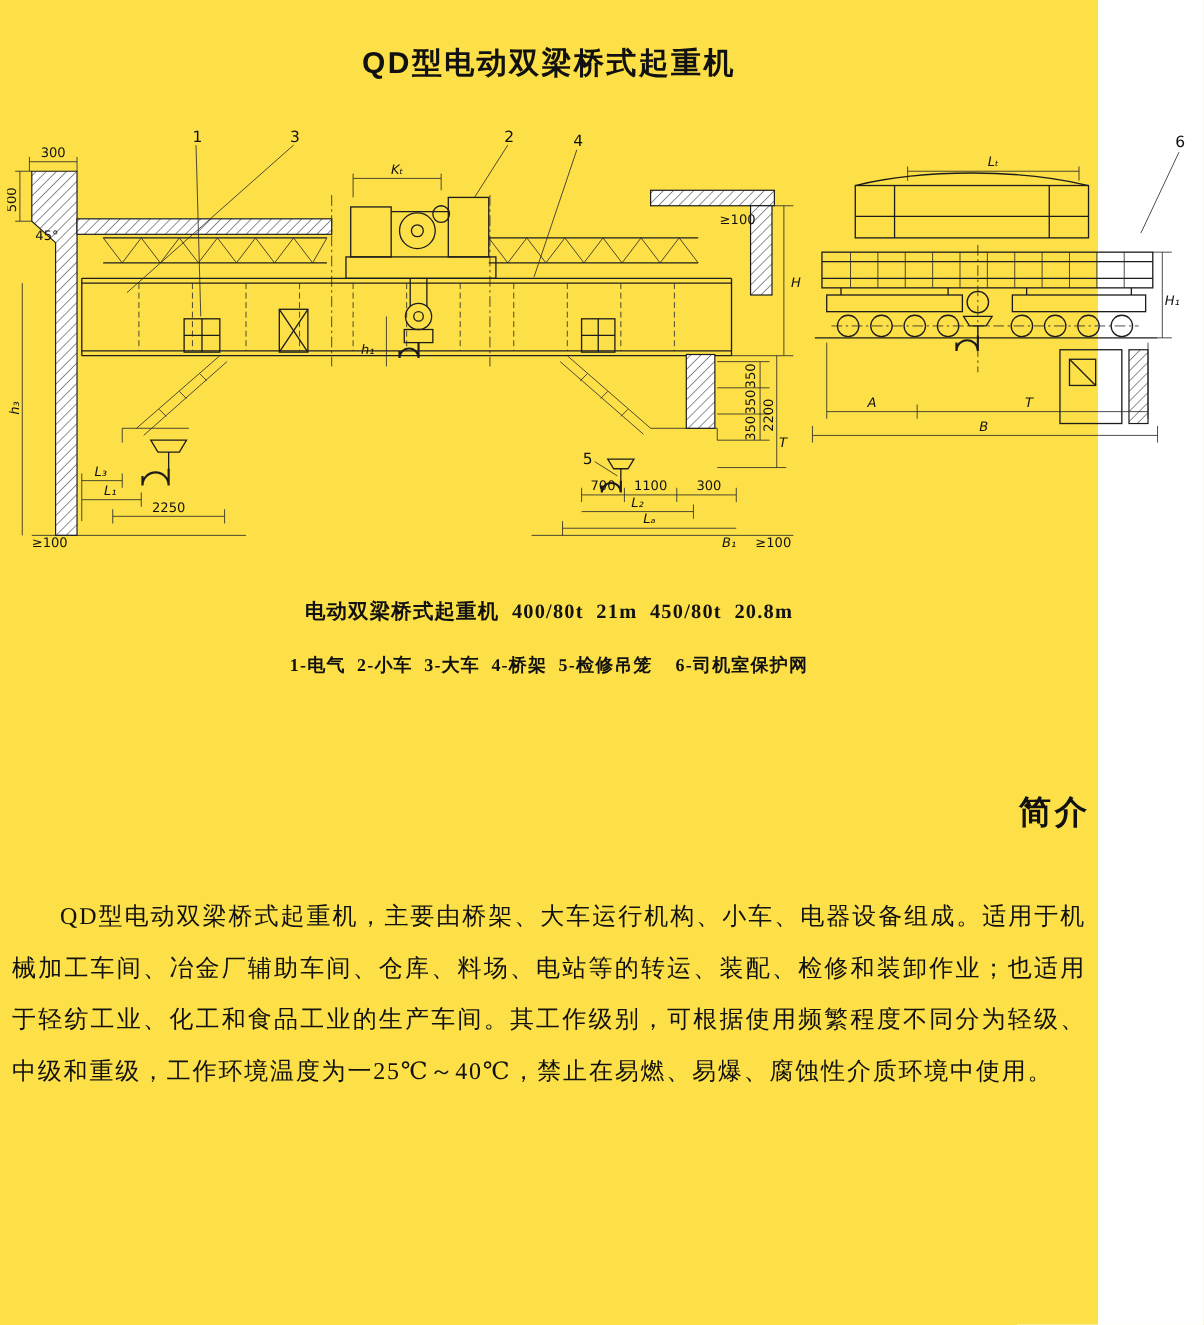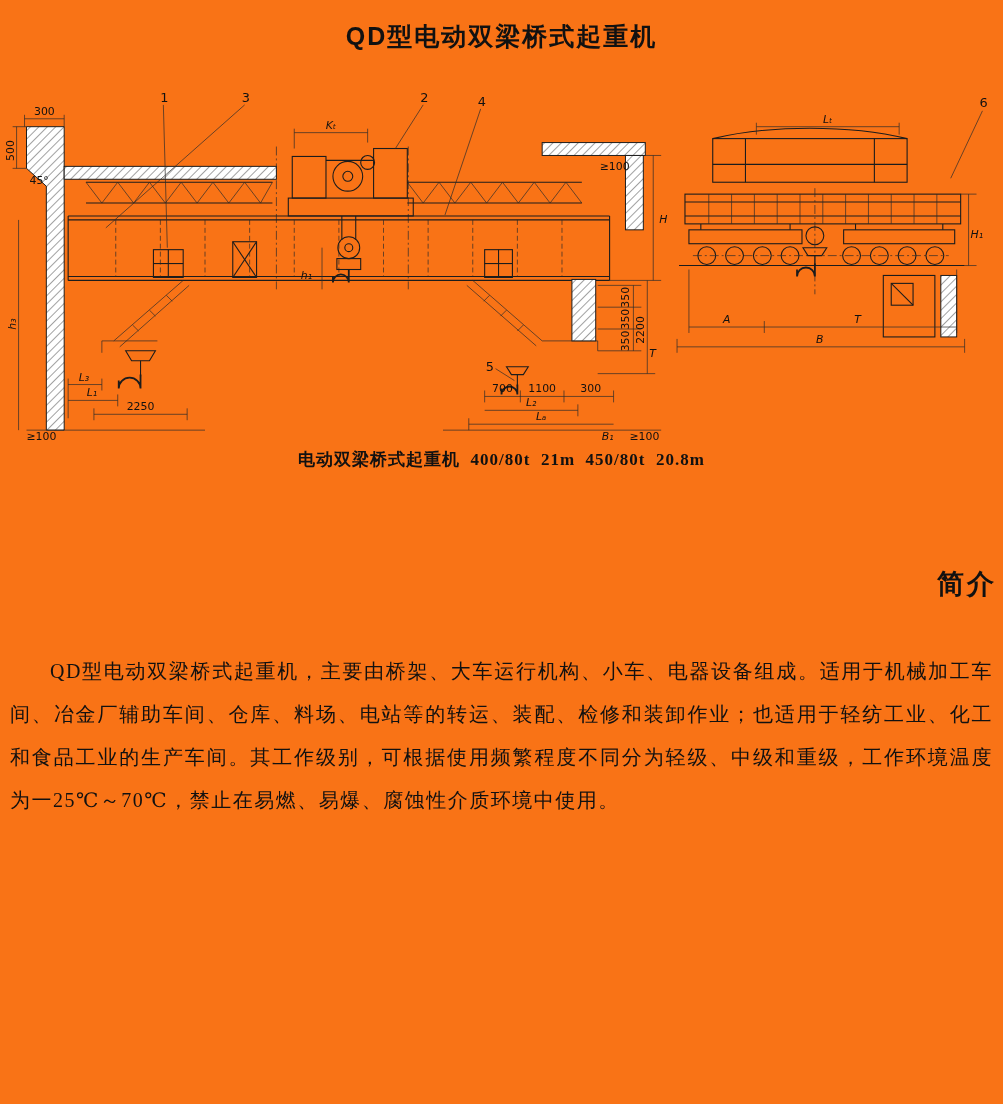--- a/index.html
+++ b/index.html
@@ -1,23 +1,23 @@
 <!DOCTYPE html>
 <html><head>
 <meta charset="utf-8">
 <style>
   * { margin:0; padding:0; box-sizing:border-box; }
   html,body { background:#fff; }
   body { width:1003px; color:#111; font-family:"Liberation Serif","DejaVu Serif",serif; }
-  .page { width:1003px; min-height:1104px; background:#f97316; padding:16px 6px 30px; }
+  .page { width:915px; min-height:1104px; background:#fde047; padding:32px 6px 30px; }
   .title { text-align:center; font-size:25px; font-weight:bold; letter-spacing:2px;
            font-family:"Liberation Sans","DejaVu Sans",sans-serif; margin-top:4px; }
   .figure { margin-top:38px; }
   .drawing { display:block; margin:0 auto; }
-  .caption { text-align:center; font-weight:bold; font-size:17px; 
+  .caption { text-align:center; font-weight:bold; font-size:17px; margin-top:34px;
              white-space:pre-wrap; letter-spacing:1px; }
   .legend  { text-align:center; font-weight:bold; font-size:15px; margin-top:24px;
              white-space:pre-wrap; letter-spacing:1px; }
   .intro-heading { font-size:27px; font-weight:bold; letter-spacing:3px; margin:95px 0 0 4px;
              font-family:"Liberation Sans","DejaVu Sans",sans-serif;text-align:right; }
   .para { font-size:20px; line-height:2.15; text-align:justify; text-indent:2em;
           margin:0 4px; letter-spacing:1.5px; }
   .para.first { margin-top:48px; }
   
   svg .ln   { stroke:#1c1c1c; stroke-width:1.1; fill:none; }
@@ -322,19 +322,20 @@
         <text x="828" y="32" text-anchor="middle" class="it">Lₜ</text>
         <text x="726" y="234" text-anchor="middle" class="it">A</text>
         <text x="858" y="234" text-anchor="middle" class="it">T</text>
         <text x="820" y="254" text-anchor="middle" class="it">B</text>
         <text x="972" y="148" class="it">H₁</text>
         <text x="981" y="16" class="callout">6</text>
       </g>
     </svg>
 
     <div class="caption">电动双梁桥式起重机  400/80t  21m  450/80t  20.8m</div>
+    <div class="legend">1-电气  2-小车  3-大车  4-桥架  5-检修吊笼    6-司机室保护网</div>
   </figure>
 
   <h2 class="intro-heading">简介</h2>
 
-  <p class="para first">QD型电动双梁桥式起重机，主要由桥架、大车运行机构、小车、电器设备组成。适用于机械加工车间、冶金厂辅助车间、仓库、料场、电站等的转运、装配、检修和装卸作业；也适用于轻纺工业、化工和食品工业的生产车间。其工作级别，可根据使用频繁程度不同分为轻级、中级和重级，工作环境温度为一25℃～70℃，禁止在易燃、易爆、腐蚀性介质环境中使用。</p>
+  <p class="para first">QD型电动双梁桥式起重机，主要由桥架、大车运行机构、小车、电器设备组成。适用于机械加工车间、冶金厂辅助车间、仓库、料场、电站等的转运、装配、检修和装卸作业；也适用于轻纺工业、化工和食品工业的生产车间。其工作级别，可根据使用频繁程度不同分为轻级、中级和重级，工作环境温度为一25℃～40℃，禁止在易燃、易爆、腐蚀性介质环境中使用。</p>
 
 </div>
 
 </body></html>

